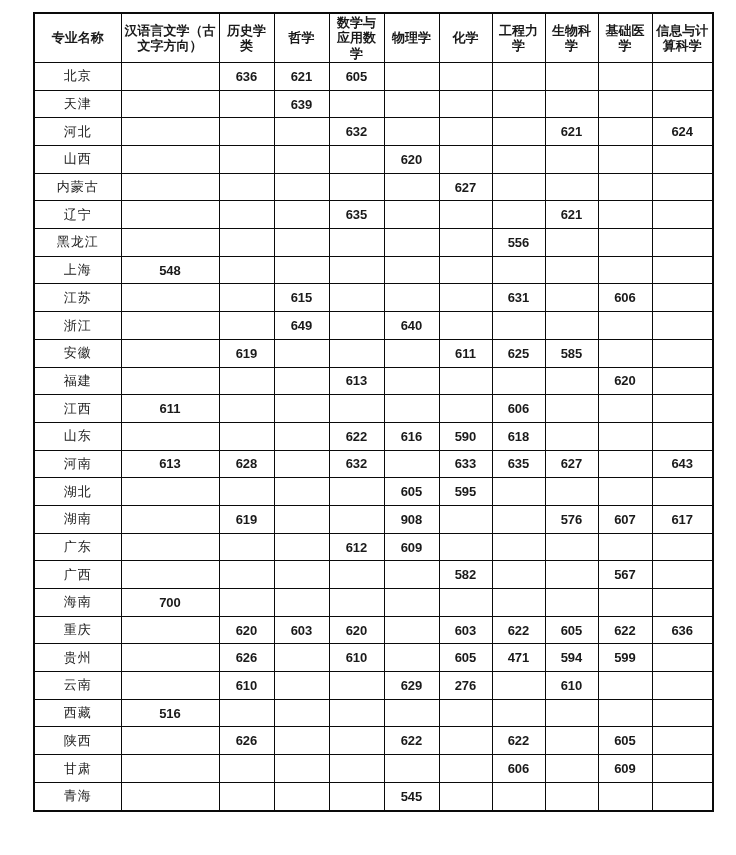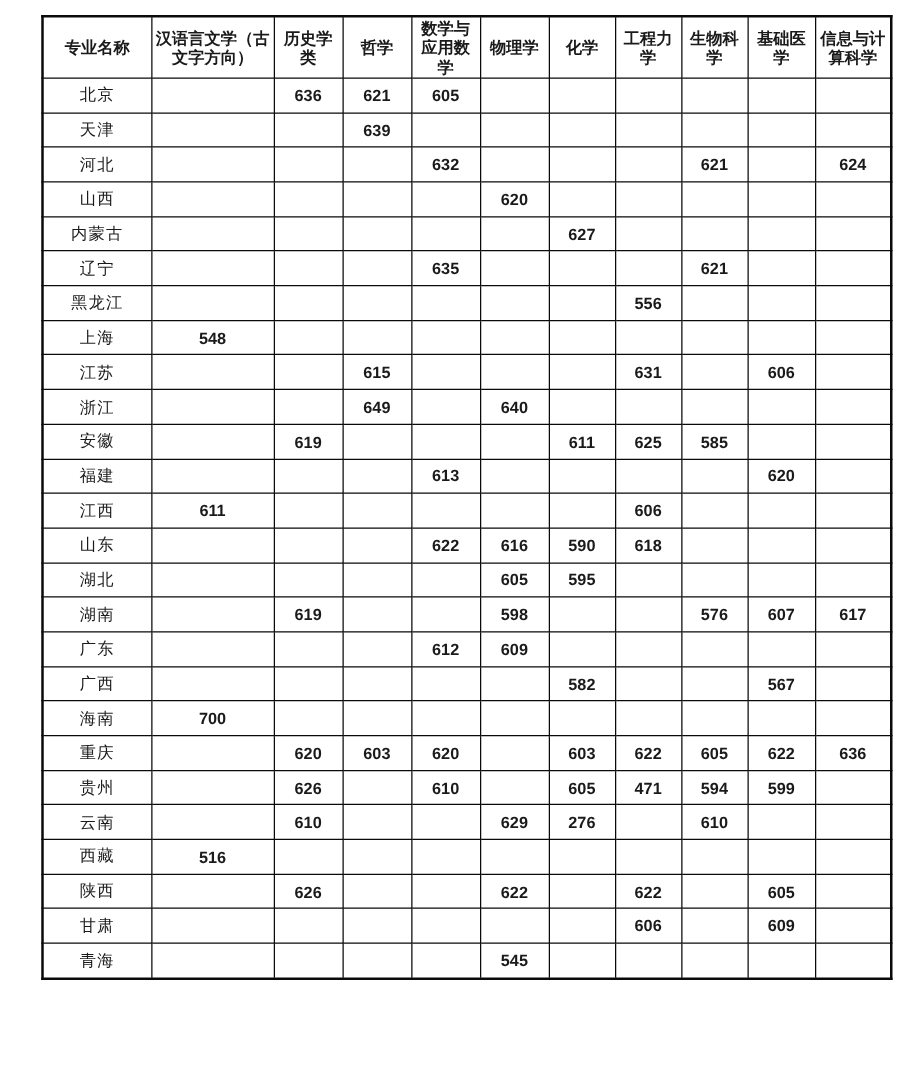--- a/index.html
+++ b/index.html
@@ -264,39 +264,52 @@
           <td class="score"></td>
           <td class="score">622</td>
           <td class="score">616</td>
           <td class="score">590</td>
           <td class="score">618</td>
           <td class="score"></td>
           <td class="score"></td>
           <td class="score"></td>
         </tr>
         <tr>
+          <td class="province">河南</td>
+          <td class="score">613</td>
+          <td class="score">628</td>
+          <td class="score"></td>
+          <td class="score">632</td>
+          <td class="score"></td>
+          <td class="score">633</td>
+          <td class="score">635</td>
+          <td class="score">627</td>
+          <td class="score"></td>
+          <td class="score">643</td>
+        </tr>
+        <tr>
           <td class="province">湖北</td>
           <td class="score"></td>
           <td class="score"></td>
           <td class="score"></td>
           <td class="score"></td>
           <td class="score">605</td>
           <td class="score">595</td>
           <td class="score"></td>
           <td class="score"></td>
           <td class="score"></td>
           <td class="score"></td>
         </tr>
         <tr>
           <td class="province">湖南</td>
           <td class="score"></td>
           <td class="score">619</td>
           <td class="score"></td>
           <td class="score"></td>
-          <td class="score">598</td>
+          <td class="score">908</td>
           <td class="score"></td>
           <td class="score"></td>
           <td class="score">576</td>
           <td class="score">607</td>
           <td class="score">617</td>
         </tr>
         <tr>
           <td class="province">广东</td>
           <td class="score"></td>
           <td class="score"></td>

